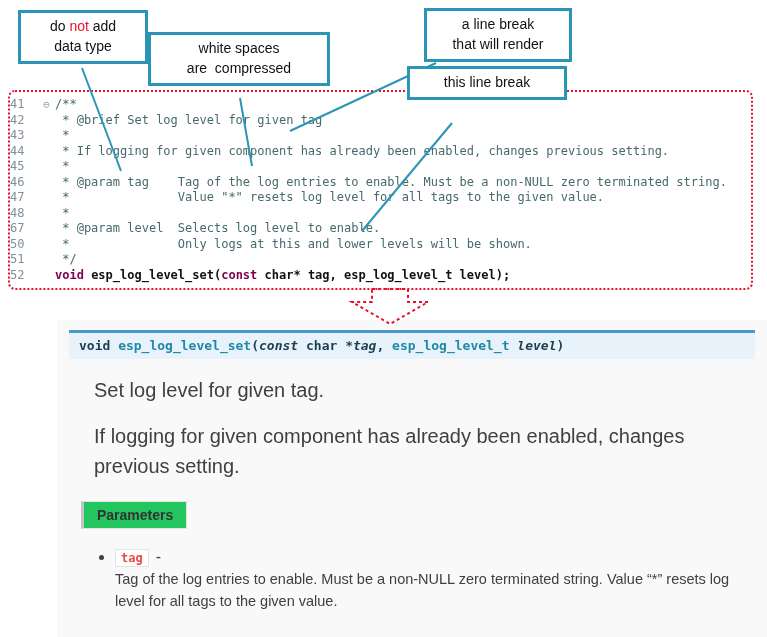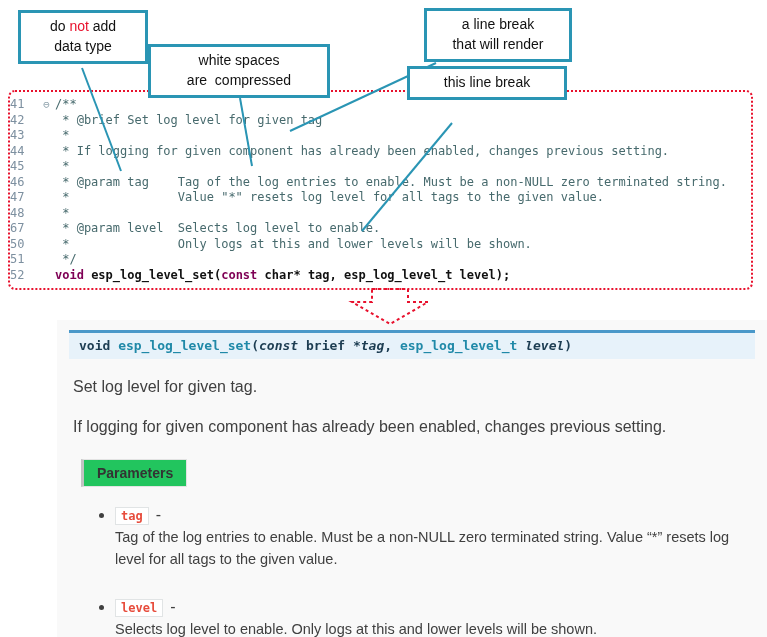--- a/index.html
+++ b/index.html
@@ -11,21 +11,21 @@
 
   
   .callout {
     position:absolute; z-index:3; background:#fff;
     border:3px solid #2a95b4; text-align:center;
     font-size:14px; line-height:1.42; color:#111; padding:4px 6px;
   }
   .callout .cl-line { display:block; white-space:pre-wrap; }
   .red { color:#e8112d; }
   .c1 { left:18px;  top:10px;  width:130px; }
-  .c2 { left:148px; top:44px;  width:182px; }
+  .c2 { left:148px; top:32px;  width:182px; }
   .c3 { left:424px; top:8px;   width:148px; }
   .c4 { left:407px; top:66px;  width:160px; }
 
   
   .overlay { position:absolute; left:0; top:0; z-index:2; pointer-events:none; }
 
   
   .code-box {
     position:absolute; z-index:1; left:8px; top:90px; width:745px; height:200px;
     border:2px dotted #e8112d; border-radius:7px; background:#fff;
@@ -45,21 +45,21 @@
     background:#f9f9f9; padding:10px 12px; overflow:hidden;
   }
   .sig {
     background:#e7f2fa; border-top:3px solid #4a98c9; padding:5px 10px 6px;
     font-family:"DejaVu Sans Mono", monospace; font-size:13px; font-weight:bold;
     color:#1d3d52; white-space:pre;
   }
   .t-teal { color:#2089a8; }
   .t-dark { color:#1d3d52; }
   .t-it   { font-style:italic; }
-  .doc-para { font-size:16px; color:#404040; margin:16px 8px 0 4px; line-height:1.5; }
+  .doc-para { font-size:20px; color:#404040; margin:16px 8px 0 25px; line-height:1.5; }
   .params-chip {
     display:inline-block; margin:20px 0 0 12px;
     background:#22c55e; border:1px solid #e3e3e3; border-left:3px solid #c3c3c3;
     padding:5px 13px; font-weight:bold; font-size:14px; color:#333;
   }
   ul.params { margin:18px 0 0 0; padding-left:46px; list-style:disc; }
   li.param { margin-bottom:26px; color:#404040; }
   .param-head { line-height:20px; }
   .chip {
     font-family:"DejaVu Sans Mono", monospace; font-size:12px; font-weight:bold;
@@ -106,21 +106,21 @@
     <div class="code-line"><span class="ln">46</span><span class="fold"></span><span class="tx"> * @param tag    Tag of the log entries to enable. Must be a non-NULL zero terminated string.</span></div>
     <div class="code-line"><span class="ln">47</span><span class="fold"></span><span class="tx"> *               Value "*" resets log level for all tags to the given value.</span></div>
     <div class="code-line"><span class="ln">48</span><span class="fold"></span><span class="tx"> *</span></div>
     <div class="code-line"><span class="ln">67</span><span class="fold"></span><span class="tx"> * @param level  Selects log level to enable.</span></div>
     <div class="code-line"><span class="ln">50</span><span class="fold"></span><span class="tx"> *               Only logs at this and lower levels will be shown.</span></div>
     <div class="code-line"><span class="ln">51</span><span class="fold"></span><span class="tx"> */</span></div>
     <div class="code-line"><span class="ln">52</span><span class="fold"></span><span class="tx52"><span class="kw">void</span><span class="pl"> esp_log_level_set(</span><span class="kw">const</span><span class="pl"> char* tag, esp_log_level_t level);</span></span></div>
   </div>
 
   <div class="doc-panel">
-    <div class="sig"><span class="t-dark">void </span><span class="t-teal">esp_log_level_set</span><span class="t-dark">(</span><span class="t-dark t-it">const</span><span class="t-dark"> brief *</span><span class="t-dark t-it">tag</span><span class="t-dark">, </span><span class="t-teal">esp_log_level_t </span><span class="t-dark t-it">level</span><span class="t-dark">)</span></div>
+    <div class="sig"><span class="t-dark">void </span><span class="t-teal">esp_log_level_set</span><span class="t-dark">(</span><span class="t-dark t-it">const</span><span class="t-dark"> char *</span><span class="t-dark t-it">tag</span><span class="t-dark">, </span><span class="t-teal">esp_log_level_t </span><span class="t-dark t-it">level</span><span class="t-dark">)</span></div>
 
     <p class="doc-para">Set log level for given tag.</p>
     <p class="doc-para">If logging for given component has already been enabled, changes previous setting.</p>
 
     <div class="params-chip">Parameters</div>
 
     <ul class="params">
       <li class="param">
         <div class="param-head"><code class="chip">tag</code><span class="dash">-</span></div>
         <div class="param-desc">Tag of the log entries to enable. Must be a non-NULL zero terminated string. Value “*” resets log level for all tags to the given value.</div>

